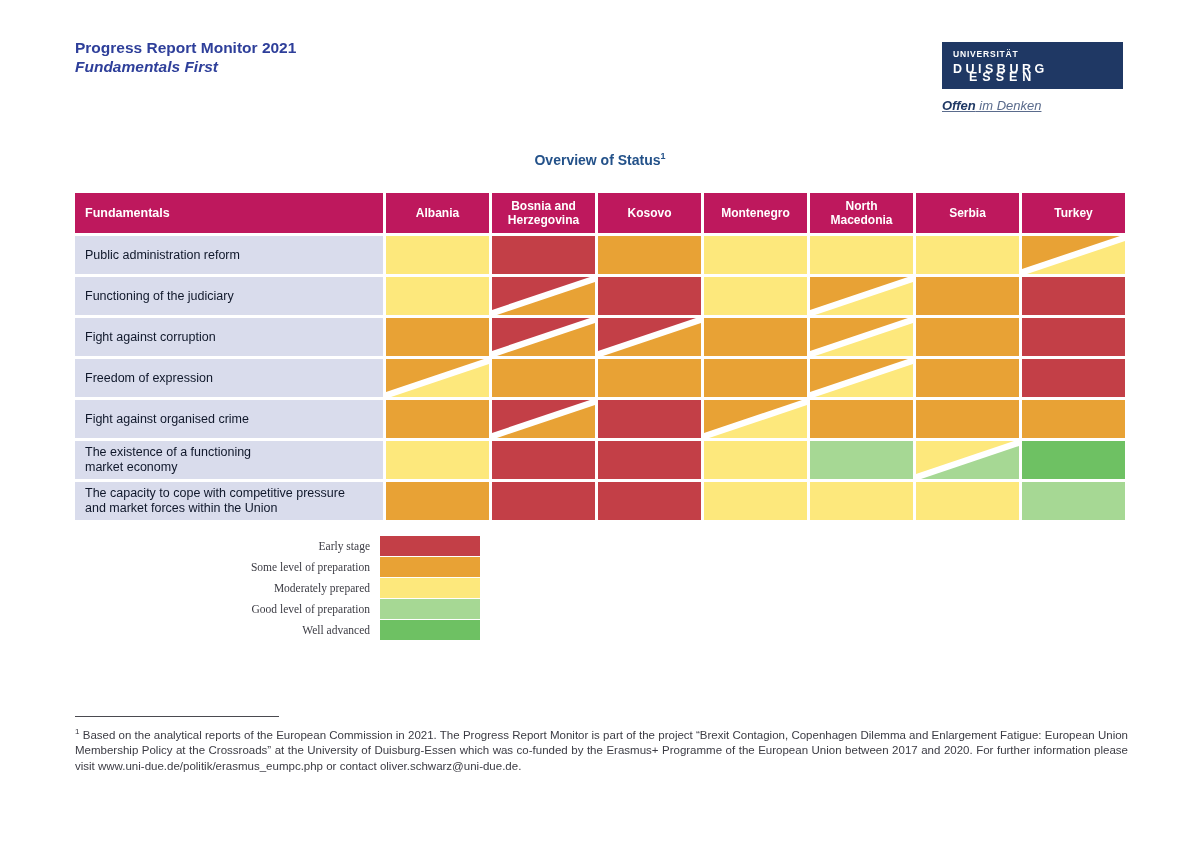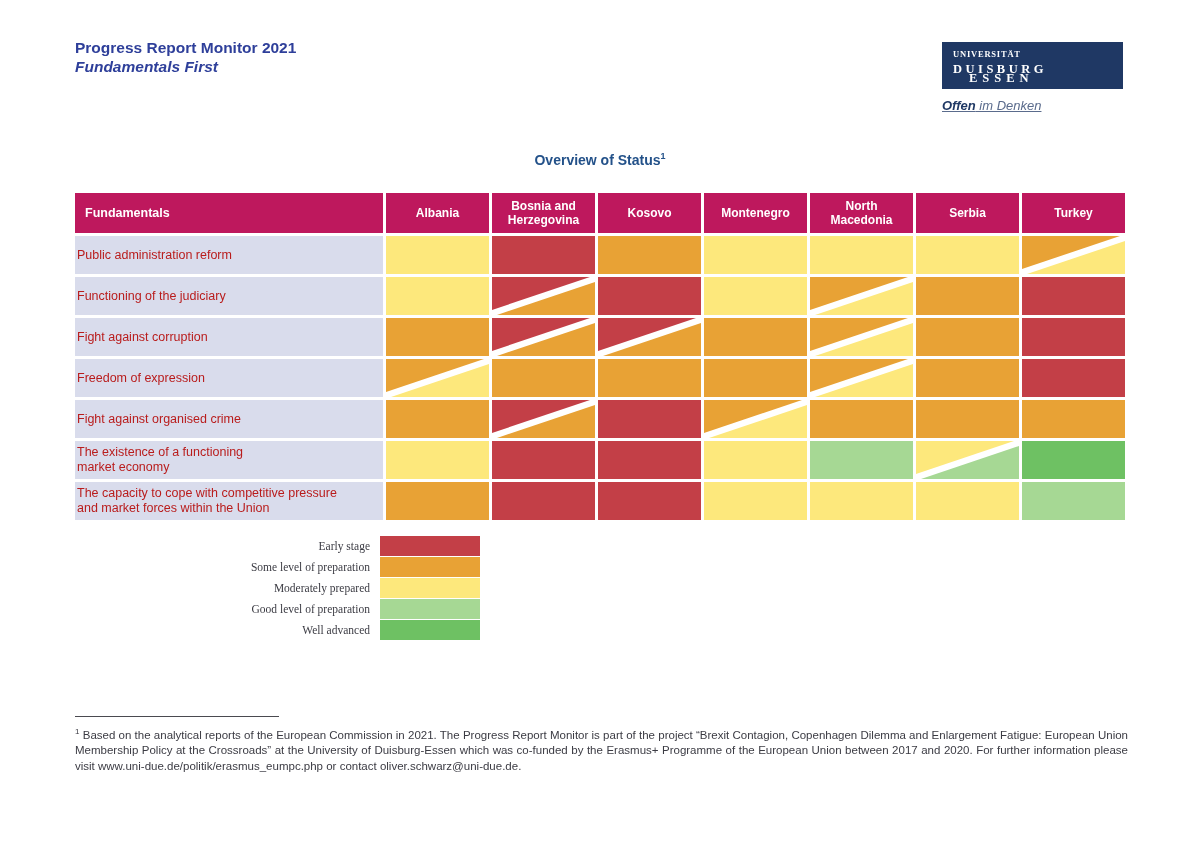--- a/index.html
+++ b/index.html
@@ -4,36 +4,36 @@
 <style>
   * { margin: 0; padding: 0; box-sizing: border-box; }
   body { background: #ffffff; font-family: "Liberation Sans", sans-serif; }
   .page { position: relative; width: 1200px; height: 848px; background: #ffffff; overflow: hidden; }
 
   
   .doc-title { position: absolute; left: 75px; top: 38px; color: #2e3f9a; font-size: 15.5px; font-weight: bold; line-height: 19px; }
   .doc-title .subtitle { font-style: italic; }
 
   .logo-block { position: absolute; left: 942px; top: 42px; width: 181px; }
-  .logo-box { background: #1f3864; color: #ffffff; height: 47px; padding: 7px 0 0 11px; overflow: hidden; font-family: Liberation Serif, serif; }
+  .logo-box { background: #1f3864; color: #ffffff; height: 47px; padding: 7px 0 0 11px; overflow: hidden; }
   .logo-uni { font-size: 8.5px; font-weight: bold; letter-spacing: 0.8px; }
   .logo-duisburg { font-size: 12.5px; font-weight: bold; letter-spacing: 3.5px; margin-top: 3px; }
   .logo-essen { font-size: 12.5px; font-weight: bold; letter-spacing: 5px; margin-top: -6px; margin-left: 16px; }
   .tagline { margin-top: 9px; font-size: 13px; font-style: italic; color: #5a6b8c; text-decoration: underline; }
   .tagline .tag-bold { font-weight: bold; color: #1f3864; }
 
   
   .overview-heading { position: absolute; left: 75px; top: 151px; width: 1050px; text-align: center; font-size: 14px; font-weight: bold; color: #235189; }
   .overview-heading sup { font-size: 9px; }
 
   
   .status-table { position: absolute; left: 75px; top: 193px; width: 1050px; display: grid; grid-template-columns: 308px repeat(7, 1fr); grid-template-rows: 40px repeat(7, 38px); gap: 3px; }
   .th { background: #be185d; color: #ffffff; font-weight: bold; font-size: 12px; display: flex; align-items: center; justify-content: center; text-align: center; white-space: pre-line; line-height: 14px; }
   .th.corner { justify-content: flex-start; padding-left: 10px; font-size: 12.5px; }
-  .row-label { background: #d9dcec; color: #b91c1c; font-size: 12.5px; display: flex; align-items: center; padding-left: 2px; padding-right: 6px; white-space: pre-line; line-height: 15px; }
+  .row-label { background: #d9dcec; color: #0f172a; font-size: 12.5px; display: flex; align-items: center; padding-left: 10px; padding-right: 6px; white-space: pre-line; line-height: 15px; }
   .cell { position: relative; overflow: hidden; }
   .cell .tri { position: absolute; inset: 0; }
   .cell .tri-tl { clip-path: polygon(0 0, calc(100% - 5px) 0, 0 calc(100% - 5px)); }
   .cell .tri-br { clip-path: polygon(100% 100%, 100% 5px, 5px 100%); }
 
   
   .legend { position: absolute; left: 75px; top: 536px; font-family: Liberation Serif, serif; }
   .legend-row { display: flex; align-items: center; height: 20px; margin-bottom: 1px; }
   .legend-label { width: 305px; text-align: right; padding-right: 10px; font-size: 11.5px; color: #3b3b43; }
   .legend-swatch { width: 100px; height: 20px; }

